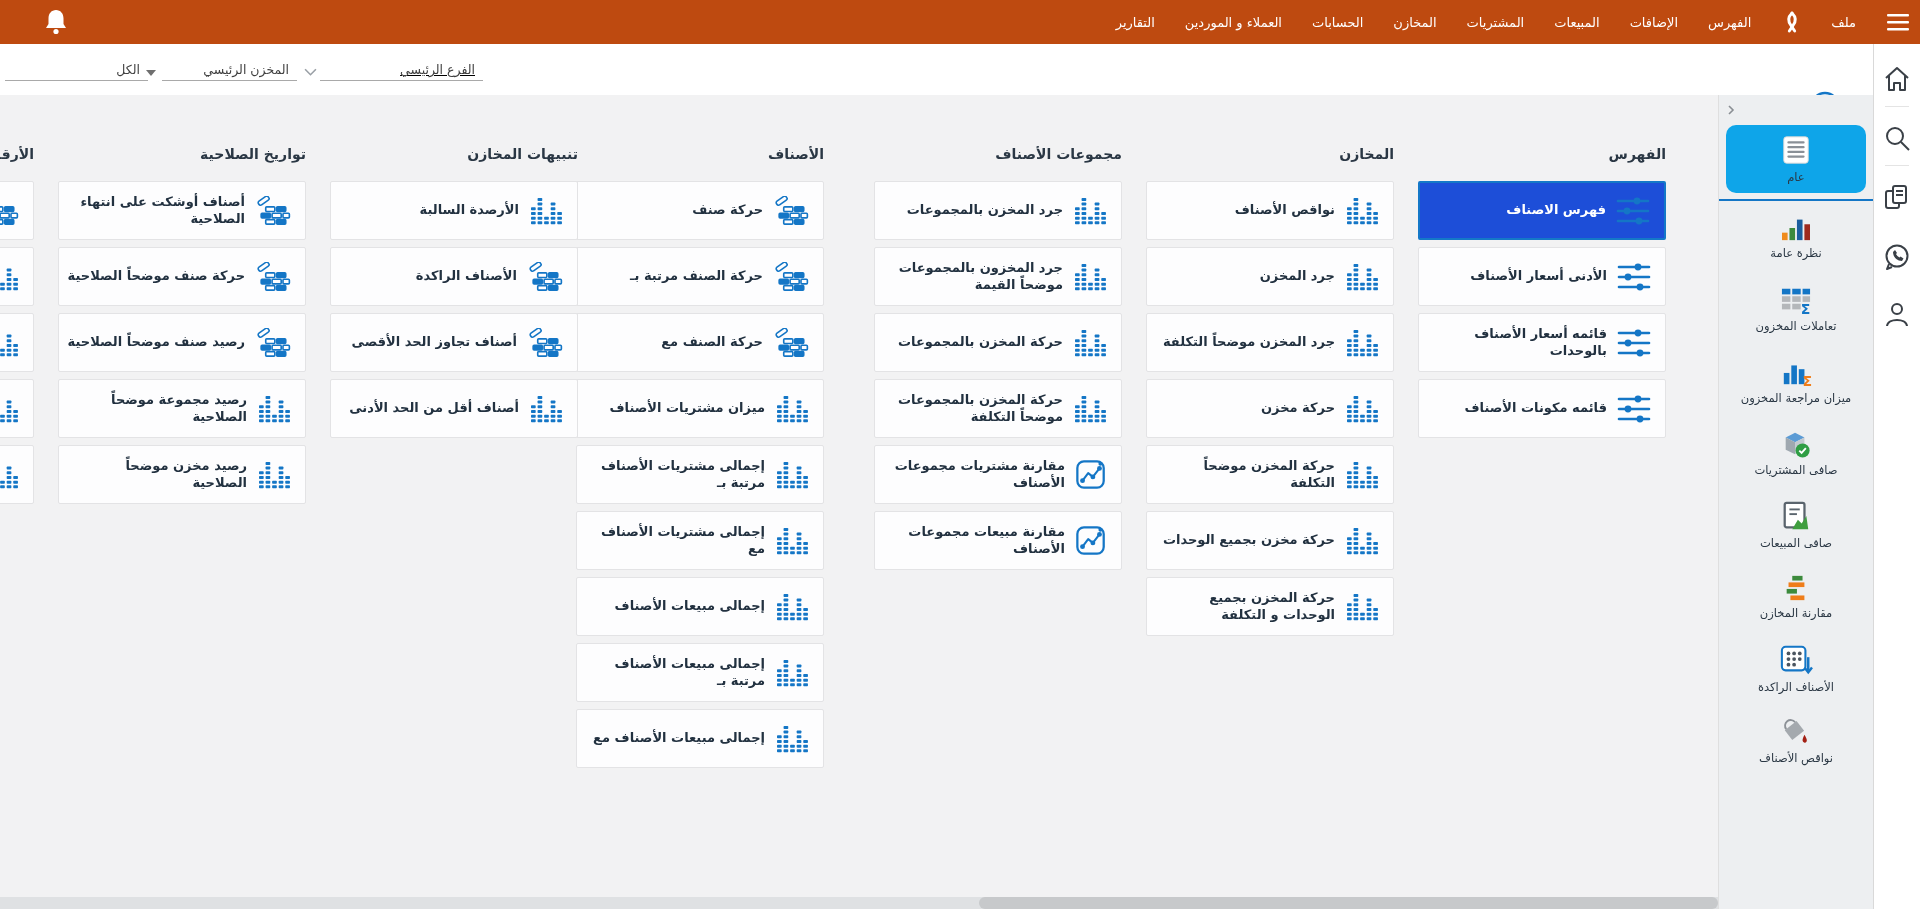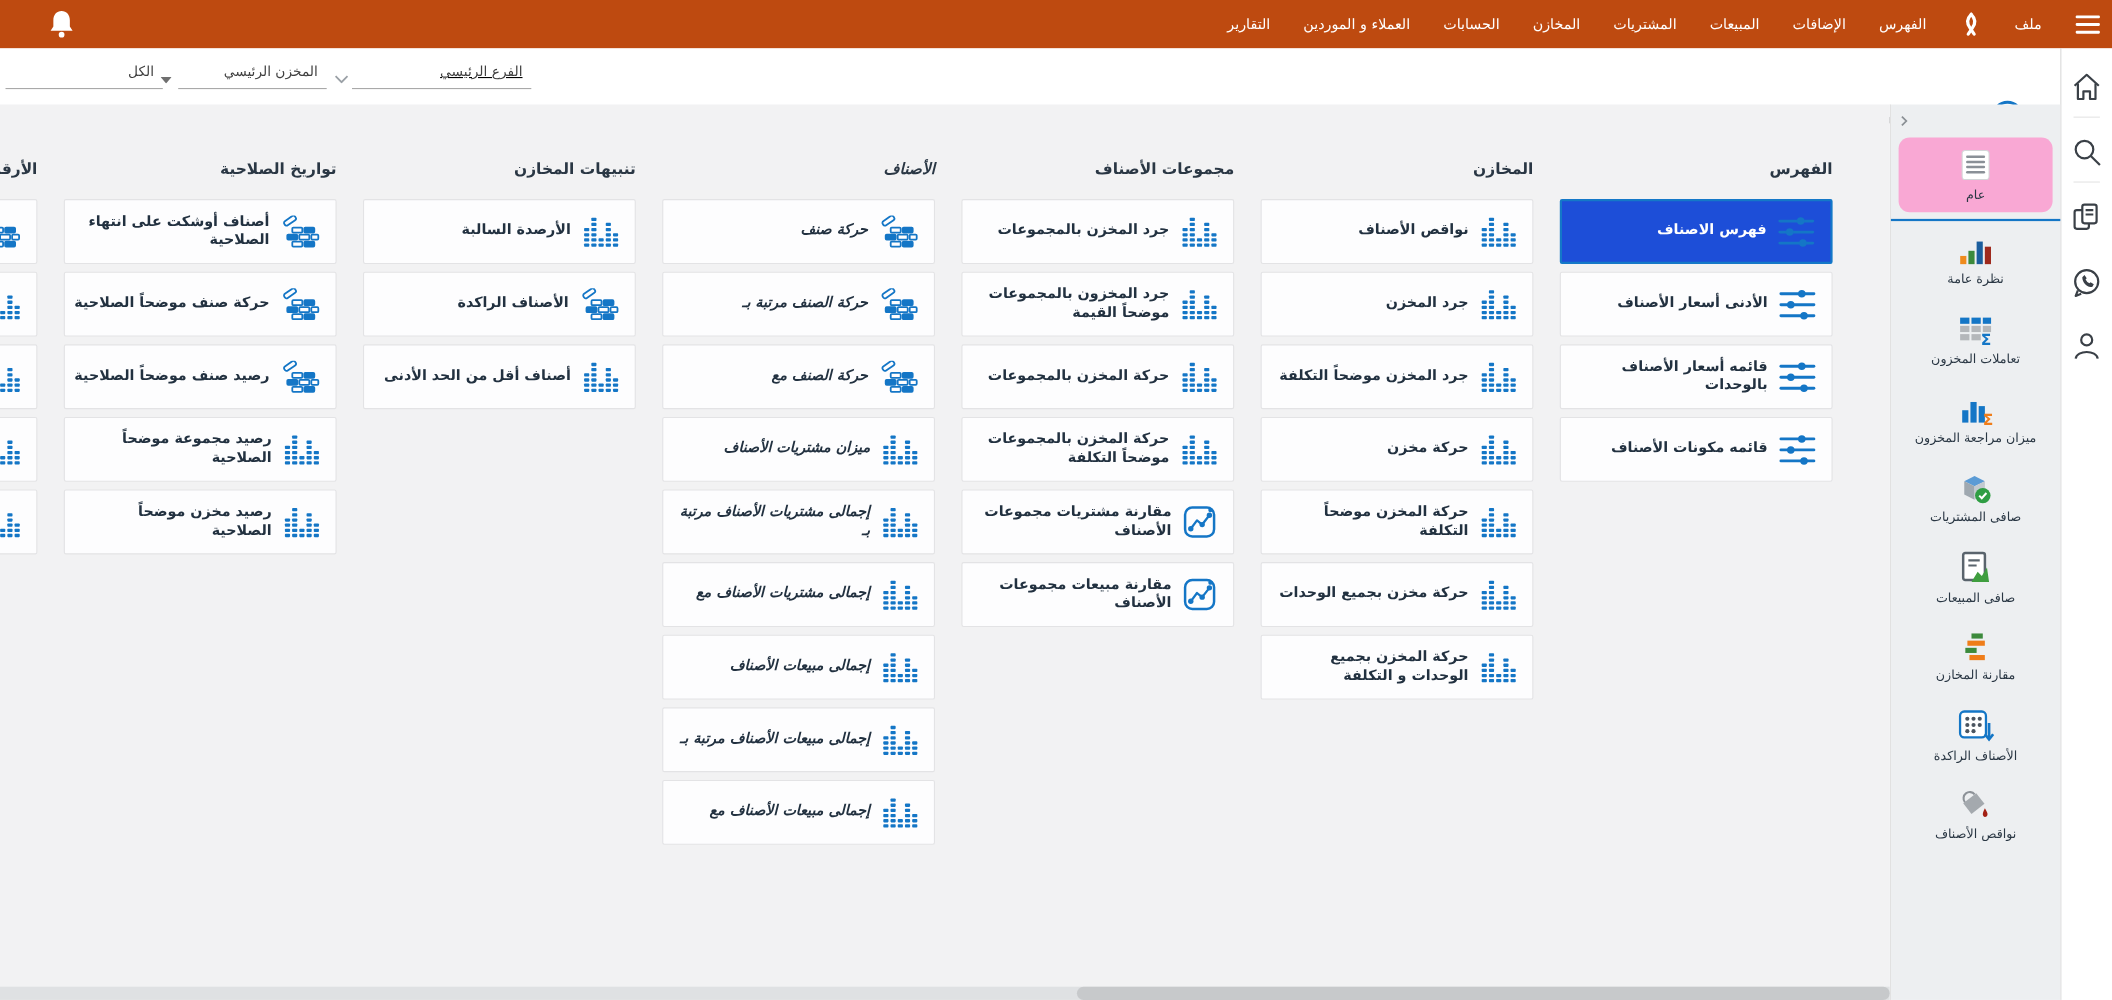--- a/index.html
+++ b/index.html
@@ -9,40 +9,40 @@
   .topbar{position:absolute;left:0;top:0;width:1920px;height:44px;background:#be4a10;}
   .bell{position:absolute;left:42px;top:8px;width:28px;height:28px;cursor:pointer}
   .tb-right{position:absolute;right:10px;top:0;height:44px;display:flex;direction:rtl;
             align-items:center;gap:30px;}
   .tb-item{color:#ffffff;font-size:13px;cursor:pointer;white-space:nowrap}
   .tb-burger{width:24px;height:20px;cursor:pointer;display:flex;align-items:center}
   .tb-ribbon{width:20px;height:26px;display:flex;align-items:center}
   
   .band{position:absolute;left:0;top:44px;width:1873px;height:51px;background:#fff;}
   .tfield{position:absolute;top:13px;height:24px;border-bottom:1px solid #a9a9a9;
-          direction:rtl;display:flex;align-items:flex-start;justify-content:flex-start;
+          direction:rtl;display:flex;align-items:flex-end;justify-content:flex-start;
           padding:0 8px 3px 0;box-sizing:border-box;cursor:pointer}
   .tflabel{font-size:12.5px;color:#3f3f3f;white-space:nowrap}
   .tfarrow{position:absolute;left:-16px;bottom:4px;line-height:0}
   .panel-title{position:absolute;right:135px;top:52px;font-size:18px;font-weight:bold;
                color:#2b2b2b;direction:rtl}
   .circle-btn{position:absolute;left:1810px;top:47px;width:30px;height:30px;cursor:pointer;line-height:0}
   
   .rightbar{position:absolute;left:1873px;top:44px;width:47px;height:865px;background:#fff;
             border-left:1px solid #d9d9d9;display:flex;flex-direction:column;align-items:center;box-sizing:border-box}
   .rb-ic{width:30px;height:30px;cursor:pointer;line-height:0}
   .rb-div{width:24px;height:1px;background:#e4e4e4;margin:12px 0}
   .rb-ic.m20{margin-top:20px}.rb-ic.m4{margin-top:4px}.rb-ic.m30{margin-top:30px}.rb-ic.m27{margin-top:27px}
   
   .sidebar{position:absolute;left:1718px;top:95px;width:155px;height:814px;background:#edeff1;
            border-left:1px solid #dfdfdf;box-sizing:border-box;display:flex;flex-direction:column}
   .sb-collapse{height:30px;display:flex;align-items:center;padding-left:8px;cursor:pointer}
   .sb-item{height:72px;display:flex;flex-direction:column;align-items:center;justify-content:center;
            gap:5px;cursor:pointer;flex-shrink:0}
-  .sb-item.sb-sel{height:68px;margin:0 7px;border-radius:10px;background:#f9a8d4}
+  .sb-item.sb-sel{height:68px;margin:0 7px;border-radius:10px;background:#0ea5e9}
   .sb-label{font-size:11.5px;color:#2a3744;direction:rtl;text-align:center;line-height:1.2;padding:0 4px}
   .sb-div{height:2px;background:#1476c6;margin-top:6px;flex-shrink:0}
   .sb-item:nth-of-type(3){margin-top:6px}
   .sb-ic{line-height:0}
   
   .content{position:absolute;left:0;top:95px;width:1718px;height:814px;background:#f2f2f3;overflow:hidden}
   .column{position:absolute;top:0;width:248px;height:100%}
   .col-header{margin-top:51px;height:20px;margin-bottom:15px;direction:rtl;text-align:right;
               font-size:14px;font-weight:600;color:#2a3744}
   .card{height:59px;margin-bottom:7px;background:#fdfdfe;border:1px solid #e3e3e5;border-radius:2px;
@@ -641,21 +641,21 @@
             <rect x="2.5" y="2.5" width="28" height="28" rx="7" fill="none" stroke="#1476c6" stroke-width="2.4"></rect>
             <polyline points="8,23 14,15 19,19 26,10" fill="none" stroke="#1476c6" stroke-width="2.2" stroke-linecap="round" stroke-linejoin="round"></polyline>
             <circle cx="8" cy="23" r="2.6" fill="#1476c6"></circle>
             <circle cx="19" cy="19" r="2.6" fill="#1476c6"></circle>
             <circle cx="26" cy="10" r="2.6" fill="#1476c6"></circle>
             <circle cx="27" cy="5" r="2.1" fill="#1476c6"></circle>
           </svg></span>
         <span class="card-label">مقارنة مبيعات مجموعات الأصناف</span>
       </div>
     </div>
-    <div class="column" style="left: 602px; font-style: italic;">
+    <div class="column" style="left: 576px;">
       <div class="col-header">الأصناف</div>
       <div class="card">
         <span class="card-ic"><svg width="36" height="30" viewBox="0 0 38 33">
             <g stroke="#1476c6" stroke-width="1.8" fill="none">
               <rect x="11" y="12" width="10" height="5" rx="1"></rect>
               <rect x="23" y="12" width="10" height="5" rx="1" fill="#1476c6"></rect>
               <rect x="6" y="19" width="10" height="5" rx="1" fill="#1476c6"></rect>
               <rect x="18" y="19" width="10" height="5" rx="1"></rect>
               <rect x="30" y="19" width="7" height="5" rx="1"></rect>
               <rect x="11" y="26" width="10" height="5" rx="1"></rect>
@@ -896,164 +896,179 @@
               <rect x="18" y="19" width="10" height="5" rx="1"></rect>
               <rect x="30" y="19" width="7" height="5" rx="1"></rect>
               <rect x="11" y="26" width="10" height="5" rx="1"></rect>
               <rect x="23" y="26" width="10" height="5" rx="1" fill="#1476c6"></rect>
             </g>
             <rect x="2" y="3" width="13" height="5" rx="2" fill="none" stroke="#1476c6" stroke-width="1.8" transform="rotate(-35 8 5)"></rect>
           </svg></span>
         <span class="card-label">الأصناف الراكدة</span>
       </div>
       <div class="card">
-        <span class="card-ic"><svg width="34" height="30" viewBox="0 0 34 32">
-            <g fill="#1476c6">
-              <rect x="1" y="27" width="5" height="3.2" rx="0.8"></rect>
-              <rect x="1" y="22" width="5" height="3.2" rx="0.8"></rect>
-              <rect x="1" y="17" width="5" height="3.2" rx="0.8"></rect>
-              <rect x="1" y="12" width="5" height="3.2" rx="0.8"></rect>
-              <rect x="8" y="27" width="5" height="3.2" rx="0.8"></rect>
-              <rect x="8" y="22" width="5" height="3.2" rx="0.8"></rect>
-              <rect x="8" y="17" width="5" height="3.2" rx="0.8"></rect>
-              <rect x="8" y="12" width="5" height="3.2" rx="0.8"></rect>
-              <rect x="8" y="7" width="5" height="3.2" rx="0.8"></rect>
-              <rect x="8" y="2" width="5" height="3.2" rx="0.8"></rect>
-              <rect x="15" y="27" width="5" height="3.2" rx="0.8"></rect>
-              <rect x="15" y="22" width="5" height="3.2" rx="0.8"></rect>
-              <rect x="22" y="27" width="5" height="3.2" rx="0.8"></rect>
-              <rect x="22" y="22" width="5" height="3.2" rx="0.8"></rect>
-              <rect x="22" y="17" width="5" height="3.2" rx="0.8"></rect>
-              <rect x="22" y="12" width="5" height="3.2" rx="0.8"></rect>
-              <rect x="22" y="7" width="5" height="3.2" rx="0.8"></rect>
-              <rect x="29" y="27" width="5" height="3.2" rx="0.8"></rect>
-              <rect x="29" y="22" width="5" height="3.2" rx="0.8"></rect>
-              <rect x="29" y="17" width="5" height="3.2" rx="0.8"></rect>
-            </g>
-          </svg></span>
-        <span class="card-label">أصناف أقل من الحد الأدنى</span>
-      </div>
-    </div>
-    <div class="column" style="left: 58px;">
-      <div class="col-header">تواريخ الصلاحية</div>
-      <div class="card">
         <span class="card-ic"><svg width="36" height="30" viewBox="0 0 38 33">
             <g stroke="#1476c6" stroke-width="1.8" fill="none">
               <rect x="11" y="12" width="10" height="5" rx="1"></rect>
               <rect x="23" y="12" width="10" height="5" rx="1" fill="#1476c6"></rect>
               <rect x="6" y="19" width="10" height="5" rx="1" fill="#1476c6"></rect>
               <rect x="18" y="19" width="10" height="5" rx="1"></rect>
               <rect x="30" y="19" width="7" height="5" rx="1"></rect>
               <rect x="11" y="26" width="10" height="5" rx="1"></rect>
               <rect x="23" y="26" width="10" height="5" rx="1" fill="#1476c6"></rect>
             </g>
             <rect x="2" y="3" width="13" height="5" rx="2" fill="none" stroke="#1476c6" stroke-width="1.8" transform="rotate(-35 8 5)"></rect>
           </svg></span>
-        <span class="card-label">أصناف أوشكت على انتهاء الصلاحية</span>
-      </div>
+        <span class="card-label">أصناف تجاوز الحد الأقصى</span>
+      </div>
+      <div class="card">
+        <span class="card-ic"><svg width="34" height="30" viewBox="0 0 34 32">
+            <g fill="#1476c6">
+              <rect x="1" y="27" width="5" height="3.2" rx="0.8"></rect>
+              <rect x="1" y="22" width="5" height="3.2" rx="0.8"></rect>
+              <rect x="1" y="17" width="5" height="3.2" rx="0.8"></rect>
+              <rect x="1" y="12" width="5" height="3.2" rx="0.8"></rect>
+              <rect x="8" y="27" width="5" height="3.2" rx="0.8"></rect>
+              <rect x="8" y="22" width="5" height="3.2" rx="0.8"></rect>
+              <rect x="8" y="17" width="5" height="3.2" rx="0.8"></rect>
+              <rect x="8" y="12" width="5" height="3.2" rx="0.8"></rect>
+              <rect x="8" y="7" width="5" height="3.2" rx="0.8"></rect>
+              <rect x="8" y="2" width="5" height="3.2" rx="0.8"></rect>
+              <rect x="15" y="27" width="5" height="3.2" rx="0.8"></rect>
+              <rect x="15" y="22" width="5" height="3.2" rx="0.8"></rect>
+              <rect x="22" y="27" width="5" height="3.2" rx="0.8"></rect>
+              <rect x="22" y="22" width="5" height="3.2" rx="0.8"></rect>
+              <rect x="22" y="17" width="5" height="3.2" rx="0.8"></rect>
+              <rect x="22" y="12" width="5" height="3.2" rx="0.8"></rect>
+              <rect x="22" y="7" width="5" height="3.2" rx="0.8"></rect>
+              <rect x="29" y="27" width="5" height="3.2" rx="0.8"></rect>
+              <rect x="29" y="22" width="5" height="3.2" rx="0.8"></rect>
+              <rect x="29" y="17" width="5" height="3.2" rx="0.8"></rect>
+            </g>
+          </svg></span>
+        <span class="card-label">أصناف أقل من الحد الأدنى</span>
+      </div>
+    </div>
+    <div class="column" style="left: 58px;">
+      <div class="col-header">تواريخ الصلاحية</div>
       <div class="card">
         <span class="card-ic"><svg width="36" height="30" viewBox="0 0 38 33">
             <g stroke="#1476c6" stroke-width="1.8" fill="none">
               <rect x="11" y="12" width="10" height="5" rx="1"></rect>
               <rect x="23" y="12" width="10" height="5" rx="1" fill="#1476c6"></rect>
               <rect x="6" y="19" width="10" height="5" rx="1" fill="#1476c6"></rect>
               <rect x="18" y="19" width="10" height="5" rx="1"></rect>
               <rect x="30" y="19" width="7" height="5" rx="1"></rect>
               <rect x="11" y="26" width="10" height="5" rx="1"></rect>
               <rect x="23" y="26" width="10" height="5" rx="1" fill="#1476c6"></rect>
             </g>
             <rect x="2" y="3" width="13" height="5" rx="2" fill="none" stroke="#1476c6" stroke-width="1.8" transform="rotate(-35 8 5)"></rect>
           </svg></span>
-        <span class="card-label">حركة صنف موضحاً الصلاحية</span>
+        <span class="card-label">أصناف أوشكت على انتهاء الصلاحية</span>
       </div>
       <div class="card">
         <span class="card-ic"><svg width="36" height="30" viewBox="0 0 38 33">
             <g stroke="#1476c6" stroke-width="1.8" fill="none">
               <rect x="11" y="12" width="10" height="5" rx="1"></rect>
               <rect x="23" y="12" width="10" height="5" rx="1" fill="#1476c6"></rect>
               <rect x="6" y="19" width="10" height="5" rx="1" fill="#1476c6"></rect>
               <rect x="18" y="19" width="10" height="5" rx="1"></rect>
               <rect x="30" y="19" width="7" height="5" rx="1"></rect>
               <rect x="11" y="26" width="10" height="5" rx="1"></rect>
               <rect x="23" y="26" width="10" height="5" rx="1" fill="#1476c6"></rect>
             </g>
             <rect x="2" y="3" width="13" height="5" rx="2" fill="none" stroke="#1476c6" stroke-width="1.8" transform="rotate(-35 8 5)"></rect>
           </svg></span>
-        <span class="card-label">رصيد صنف موضحاً الصلاحية</span>
-      </div>
-      <div class="card">
-        <span class="card-ic"><svg width="34" height="30" viewBox="0 0 34 32">
-            <g fill="#1476c6">
-              <rect x="1" y="27" width="5" height="3.2" rx="0.8"></rect>
-              <rect x="1" y="22" width="5" height="3.2" rx="0.8"></rect>
-              <rect x="1" y="17" width="5" height="3.2" rx="0.8"></rect>
-              <rect x="1" y="12" width="5" height="3.2" rx="0.8"></rect>
-              <rect x="8" y="27" width="5" height="3.2" rx="0.8"></rect>
-              <rect x="8" y="22" width="5" height="3.2" rx="0.8"></rect>
-              <rect x="8" y="17" width="5" height="3.2" rx="0.8"></rect>
-              <rect x="8" y="12" width="5" height="3.2" rx="0.8"></rect>
-              <rect x="8" y="7" width="5" height="3.2" rx="0.8"></rect>
-              <rect x="8" y="2" width="5" height="3.2" rx="0.8"></rect>
-              <rect x="15" y="27" width="5" height="3.2" rx="0.8"></rect>
-              <rect x="15" y="22" width="5" height="3.2" rx="0.8"></rect>
-              <rect x="22" y="27" width="5" height="3.2" rx="0.8"></rect>
-              <rect x="22" y="22" width="5" height="3.2" rx="0.8"></rect>
-              <rect x="22" y="17" width="5" height="3.2" rx="0.8"></rect>
-              <rect x="22" y="12" width="5" height="3.2" rx="0.8"></rect>
-              <rect x="22" y="7" width="5" height="3.2" rx="0.8"></rect>
-              <rect x="29" y="27" width="5" height="3.2" rx="0.8"></rect>
-              <rect x="29" y="22" width="5" height="3.2" rx="0.8"></rect>
-              <rect x="29" y="17" width="5" height="3.2" rx="0.8"></rect>
-            </g>
-          </svg></span>
-        <span class="card-label">رصيد مجموعة موضحاً الصلاحية</span>
-      </div>
-      <div class="card">
-        <span class="card-ic"><svg width="34" height="30" viewBox="0 0 34 32">
-            <g fill="#1476c6">
-              <rect x="1" y="27" width="5" height="3.2" rx="0.8"></rect>
-              <rect x="1" y="22" width="5" height="3.2" rx="0.8"></rect>
-              <rect x="1" y="17" width="5" height="3.2" rx="0.8"></rect>
-              <rect x="1" y="12" width="5" height="3.2" rx="0.8"></rect>
-              <rect x="8" y="27" width="5" height="3.2" rx="0.8"></rect>
-              <rect x="8" y="22" width="5" height="3.2" rx="0.8"></rect>
-              <rect x="8" y="17" width="5" height="3.2" rx="0.8"></rect>
-              <rect x="8" y="12" width="5" height="3.2" rx="0.8"></rect>
-              <rect x="8" y="7" width="5" height="3.2" rx="0.8"></rect>
-              <rect x="8" y="2" width="5" height="3.2" rx="0.8"></rect>
-              <rect x="15" y="27" width="5" height="3.2" rx="0.8"></rect>
-              <rect x="15" y="22" width="5" height="3.2" rx="0.8"></rect>
-              <rect x="22" y="27" width="5" height="3.2" rx="0.8"></rect>
-              <rect x="22" y="22" width="5" height="3.2" rx="0.8"></rect>
-              <rect x="22" y="17" width="5" height="3.2" rx="0.8"></rect>
-              <rect x="22" y="12" width="5" height="3.2" rx="0.8"></rect>
-              <rect x="22" y="7" width="5" height="3.2" rx="0.8"></rect>
-              <rect x="29" y="27" width="5" height="3.2" rx="0.8"></rect>
-              <rect x="29" y="22" width="5" height="3.2" rx="0.8"></rect>
-              <rect x="29" y="17" width="5" height="3.2" rx="0.8"></rect>
-            </g>
-          </svg></span>
-        <span class="card-label">رصيد مخزن موضحاً الصلاحية</span>
-      </div>
-    </div>
-    <div class="column" style="left: -214px;">
-      <div class="col-header">الأرقام</div>
+        <span class="card-label">حركة صنف موضحاً الصلاحية</span>
+      </div>
       <div class="card">
         <span class="card-ic"><svg width="36" height="30" viewBox="0 0 38 33">
             <g stroke="#1476c6" stroke-width="1.8" fill="none">
               <rect x="11" y="12" width="10" height="5" rx="1"></rect>
               <rect x="23" y="12" width="10" height="5" rx="1" fill="#1476c6"></rect>
               <rect x="6" y="19" width="10" height="5" rx="1" fill="#1476c6"></rect>
               <rect x="18" y="19" width="10" height="5" rx="1"></rect>
               <rect x="30" y="19" width="7" height="5" rx="1"></rect>
               <rect x="11" y="26" width="10" height="5" rx="1"></rect>
               <rect x="23" y="26" width="10" height="5" rx="1" fill="#1476c6"></rect>
             </g>
             <rect x="2" y="3" width="13" height="5" rx="2" fill="none" stroke="#1476c6" stroke-width="1.8" transform="rotate(-35 8 5)"></rect>
           </svg></span>
+        <span class="card-label">رصيد صنف موضحاً الصلاحية</span>
+      </div>
+      <div class="card">
+        <span class="card-ic"><svg width="34" height="30" viewBox="0 0 34 32">
+            <g fill="#1476c6">
+              <rect x="1" y="27" width="5" height="3.2" rx="0.8"></rect>
+              <rect x="1" y="22" width="5" height="3.2" rx="0.8"></rect>
+              <rect x="1" y="17" width="5" height="3.2" rx="0.8"></rect>
+              <rect x="1" y="12" width="5" height="3.2" rx="0.8"></rect>
+              <rect x="8" y="27" width="5" height="3.2" rx="0.8"></rect>
+              <rect x="8" y="22" width="5" height="3.2" rx="0.8"></rect>
+              <rect x="8" y="17" width="5" height="3.2" rx="0.8"></rect>
+              <rect x="8" y="12" width="5" height="3.2" rx="0.8"></rect>
+              <rect x="8" y="7" width="5" height="3.2" rx="0.8"></rect>
+              <rect x="8" y="2" width="5" height="3.2" rx="0.8"></rect>
+              <rect x="15" y="27" width="5" height="3.2" rx="0.8"></rect>
+              <rect x="15" y="22" width="5" height="3.2" rx="0.8"></rect>
+              <rect x="22" y="27" width="5" height="3.2" rx="0.8"></rect>
+              <rect x="22" y="22" width="5" height="3.2" rx="0.8"></rect>
+              <rect x="22" y="17" width="5" height="3.2" rx="0.8"></rect>
+              <rect x="22" y="12" width="5" height="3.2" rx="0.8"></rect>
+              <rect x="22" y="7" width="5" height="3.2" rx="0.8"></rect>
+              <rect x="29" y="27" width="5" height="3.2" rx="0.8"></rect>
+              <rect x="29" y="22" width="5" height="3.2" rx="0.8"></rect>
+              <rect x="29" y="17" width="5" height="3.2" rx="0.8"></rect>
+            </g>
+          </svg></span>
+        <span class="card-label">رصيد مجموعة موضحاً الصلاحية</span>
+      </div>
+      <div class="card">
+        <span class="card-ic"><svg width="34" height="30" viewBox="0 0 34 32">
+            <g fill="#1476c6">
+              <rect x="1" y="27" width="5" height="3.2" rx="0.8"></rect>
+              <rect x="1" y="22" width="5" height="3.2" rx="0.8"></rect>
+              <rect x="1" y="17" width="5" height="3.2" rx="0.8"></rect>
+              <rect x="1" y="12" width="5" height="3.2" rx="0.8"></rect>
+              <rect x="8" y="27" width="5" height="3.2" rx="0.8"></rect>
+              <rect x="8" y="22" width="5" height="3.2" rx="0.8"></rect>
+              <rect x="8" y="17" width="5" height="3.2" rx="0.8"></rect>
+              <rect x="8" y="12" width="5" height="3.2" rx="0.8"></rect>
+              <rect x="8" y="7" width="5" height="3.2" rx="0.8"></rect>
+              <rect x="8" y="2" width="5" height="3.2" rx="0.8"></rect>
+              <rect x="15" y="27" width="5" height="3.2" rx="0.8"></rect>
+              <rect x="15" y="22" width="5" height="3.2" rx="0.8"></rect>
+              <rect x="22" y="27" width="5" height="3.2" rx="0.8"></rect>
+              <rect x="22" y="22" width="5" height="3.2" rx="0.8"></rect>
+              <rect x="22" y="17" width="5" height="3.2" rx="0.8"></rect>
+              <rect x="22" y="12" width="5" height="3.2" rx="0.8"></rect>
+              <rect x="22" y="7" width="5" height="3.2" rx="0.8"></rect>
+              <rect x="29" y="27" width="5" height="3.2" rx="0.8"></rect>
+              <rect x="29" y="22" width="5" height="3.2" rx="0.8"></rect>
+              <rect x="29" y="17" width="5" height="3.2" rx="0.8"></rect>
+            </g>
+          </svg></span>
+        <span class="card-label">رصيد مخزن موضحاً الصلاحية</span>
+      </div>
+    </div>
+    <div class="column" style="left: -214px;">
+      <div class="col-header">الأرقام</div>
+      <div class="card">
+        <span class="card-ic"><svg width="36" height="30" viewBox="0 0 38 33">
+            <g stroke="#1476c6" stroke-width="1.8" fill="none">
+              <rect x="11" y="12" width="10" height="5" rx="1"></rect>
+              <rect x="23" y="12" width="10" height="5" rx="1" fill="#1476c6"></rect>
+              <rect x="6" y="19" width="10" height="5" rx="1" fill="#1476c6"></rect>
+              <rect x="18" y="19" width="10" height="5" rx="1"></rect>
+              <rect x="30" y="19" width="7" height="5" rx="1"></rect>
+              <rect x="11" y="26" width="10" height="5" rx="1"></rect>
+              <rect x="23" y="26" width="10" height="5" rx="1" fill="#1476c6"></rect>
+            </g>
+            <rect x="2" y="3" width="13" height="5" rx="2" fill="none" stroke="#1476c6" stroke-width="1.8" transform="rotate(-35 8 5)"></rect>
+          </svg></span>
         <span class="card-label"></span>
       </div>
       <div class="card">
         <span class="card-ic"><svg width="34" height="30" viewBox="0 0 34 32">
             <g fill="#1476c6">
               <rect x="1" y="27" width="5" height="3.2" rx="0.8"></rect>
               <rect x="1" y="22" width="5" height="3.2" rx="0.8"></rect>
               <rect x="1" y="17" width="5" height="3.2" rx="0.8"></rect>
               <rect x="1" y="12" width="5" height="3.2" rx="0.8"></rect>
               <rect x="8" y="27" width="5" height="3.2" rx="0.8"></rect>

